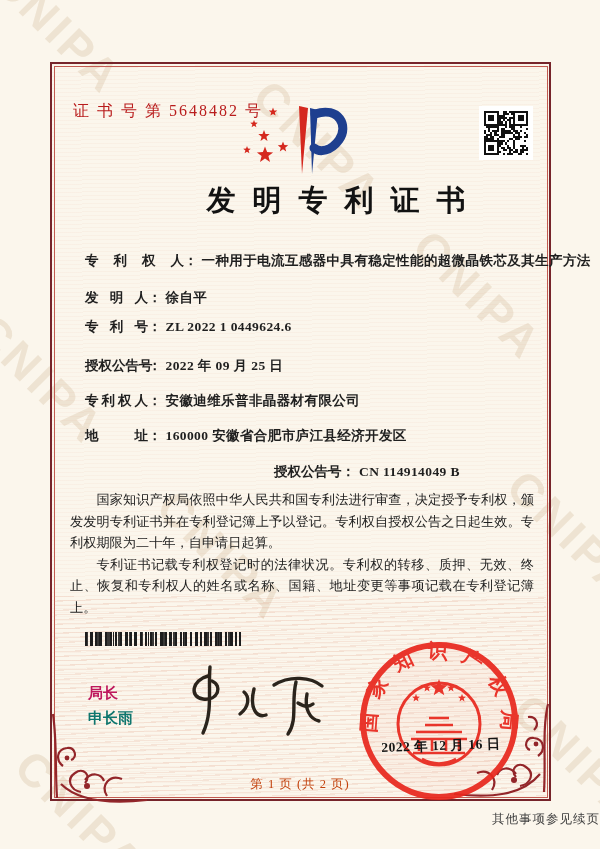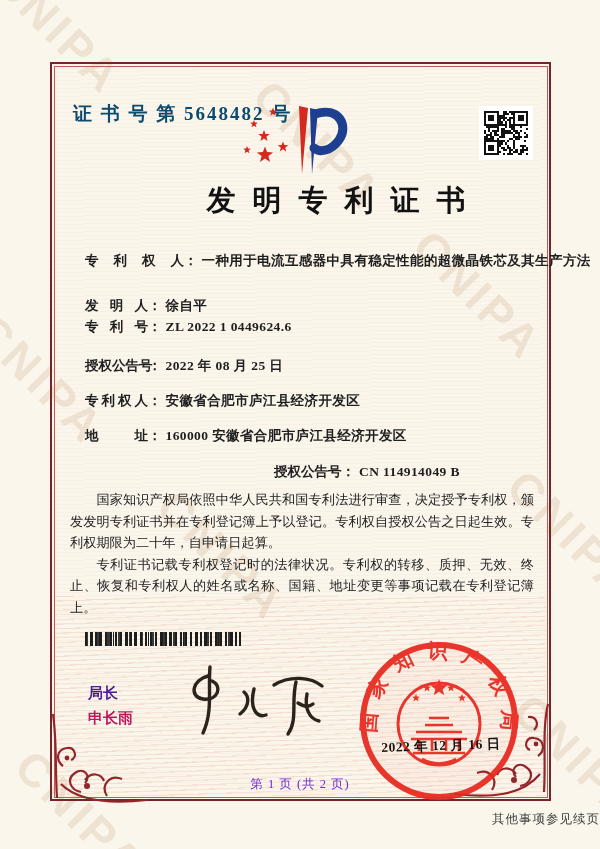--- a/index.html
+++ b/index.html
@@ -22,55 +22,55 @@
     position:absolute; left:50px; top:62px; width:497px; height:735px;
     border:2.5px solid #76242a; z-index:1;
     background: repeating-linear-gradient(179deg, rgba(224,156,128,0.07) 0 1px, rgba(0,0,0,0) 1px 4px);
   }
   .frame-inner { position:absolute; inset:1.5px; border:1px solid #c25a50; }
   .lower-waves {
     position:absolute; left:54px; top:596px; width:492px; height:200px; z-index:1;
     background: repeating-linear-gradient(178deg, rgba(215,125,95,0.15) 0 1.2px, rgba(0,0,0,0) 1.2px 4.6px);
   }
   
-  .cert-no { left:73px; top:101px; font-size:19px; letter-spacing:2px; color:#0c4a6e; font-weight:700; z-index:2; }
+  .cert-no { left:73px; top:101px; font-size:16px; letter-spacing:2px; color:#b91c1c; font-weight:400; z-index:2; }
   .logo { left:243px; top:100px; z-index:2; }
   .qr-box { left:479px; top:106px; width:44px; height:44px; background:#fff; padding:5px; z-index:2; }
   .doc-title {
     left:0; width:600px; top:181px; text-align:center; z-index:2;
     font-size:29px; font-weight:700; letter-spacing:17px; text-indent:17px; color:#121212;margin-left:36px;
   }
   .row { position:absolute; left:85px; z-index:2; font-size:13.5px; color:#1f1f1f; font-weight:600; white-space:nowrap; }
   .lbl { display:inline-block; width:63px; text-align:justify; text-align-last:justify; vertical-align:top; }
   .lbl.w { width:99px; }
   .val { margin-left:4px; letter-spacing:0.4px; }
   .pair2 { position:absolute; left:189px; top:0; }
-  .r1{top:252px} .r2{top:297px} .r3{top:318px} .r4{top:357px} .r5{top:392px} .r6{top:427px} .r7{top:463px}
+  .r1{top:252px} .r2{top:289px} .r3{top:318px} .r4{top:357px} .r5{top:392px} .r6{top:427px} .r7{top:463px}
   .paras { left:70px; top:489px; width:464px; z-index:2; }
   .paras p { margin:0; font-size:13.2px; line-height:21.5px; color:#1d1d1d; text-indent:2em; text-align:justify; font-weight:500; }
   .barcode {
     left:85px; top:632px; width:156px; height:14px; z-index:2;
     background:
       repeating-linear-gradient(90deg,#1d1d1d 0 2px,transparent 2px 5px),
       repeating-linear-gradient(90deg,#1d1d1d 0 1px,transparent 1px 7px),
       repeating-linear-gradient(90deg,rgba(25,25,25,.85) 0 3px,transparent 3px 11px);
   }
-  .director-title { left:88px; top:684px; font-size:15px; font-weight:700; color:#4c1d95; z-index:2; }
-  .director-name  { left:88px; top:709px; font-size:15px; font-weight:700; color:#be185d; z-index:2; }
+  .director-title { left:88px; top:684px; font-size:15px; font-weight:700; color:#be185d; z-index:2; }
+  .director-name  { left:88px; top:709px; font-size:15px; font-weight:700; color:#0f766e; z-index:2; }
   .signature { left:178px; top:662px; z-index:2; }
   .corner { position:absolute; z-index:2; }
   .corner.cl { left:51px;  top:706px; }
   .corner.cr { left:450px; top:698px; transform:scaleX(-1); }
   .seal { left:356px; top:638px; z-index:2; opacity:0.93; }
   .seal-date {
     left:368px; top:737px; width:146px; text-align:center; z-index:3;
     font-size:13.5px; font-weight:700; color:#151515; letter-spacing:0.5px;
     transform:rotate(-2deg); white-space:nowrap;
   }
-  .page-foot  { left:0; width:600px; top:776px; text-align:center; font-size:12.5px; color:#6d28d9; z-index:2; letter-spacing:1px; }
+  .page-foot  { left:0; width:600px; top:776px; text-align:center; font-size:12.5px; color:#c2410c; z-index:2; letter-spacing:1px; }
   .bottom-note{ left:0; width:600px; top:811px; text-align:right; font-size:12.5px; color:#3d3d3d; z-index:2; letter-spacing:1px; }
 </style>
 </head>
 <body>
 
 <span class="wm" style="left:-22px;top:2px">CNIPA</span>
 <span class="wm" style="left:238px;top:118px">CNIPA</span>
 <span class="wm" style="left:398px;top:268px">CNIPA</span>
 <span class="wm" style="left:-40px;top:352px">CNIPA</span>
 <span class="wm" style="left:142px;top:528px">CNIPA</span>
@@ -360,24 +360,24 @@
 <div class="row r1">
   <span class="lbl w">专利权人</span><span>：</span><span class="val">一种用于电流互感器中具有稳定性能的超微晶铁芯及其生产方法</span>
 </div>
 <div class="row r2">
   <span class="lbl">发明人</span><span>：</span><span class="val">徐自平</span>
 </div>
 <div class="row r3">
   <span class="lbl">专利号</span><span>：</span><span class="val">ZL 2022 1 0449624.6</span>
 </div>
 <div class="row r4">
-  <span class="lbl">授权公告号</span><span>：</span><span class="val">2022 年 08 月 25 日</span>
+  <span class="lbl">授权公告号</span><span>：</span><span class="val">2022 年 09 月 25 日</span>
 </div>
 <div class="row r5">
-  <span class="lbl">专利权人</span><span>：</span><span class="val">安徽省合肥市庐江县经济开发区</span>
+  <span class="lbl">专利权人</span><span>：</span><span class="val">安徽迪维乐普非晶器材有限公司</span>
 </div>
 <div class="row r6">
   <span class="lbl">地址</span><span>：</span><span class="val">160000  安徽省合肥市庐江县经济开发区</span>
 </div>
 <div class="row r7">
   <span class="pair2"><span>授权公告号</span><span>：</span><span class="val">CN 114914049 B</span></span>
 </div>
 
 <div class="abs paras">
   <p>国家知识产权局依照中华人民共和国专利法进行审查，决定授予专利权，颁发发明专利证书并在专利登记簿上予以登记。专利权自授权公告之日起生效。专利权期限为二十年，自申请日起算。</p>

